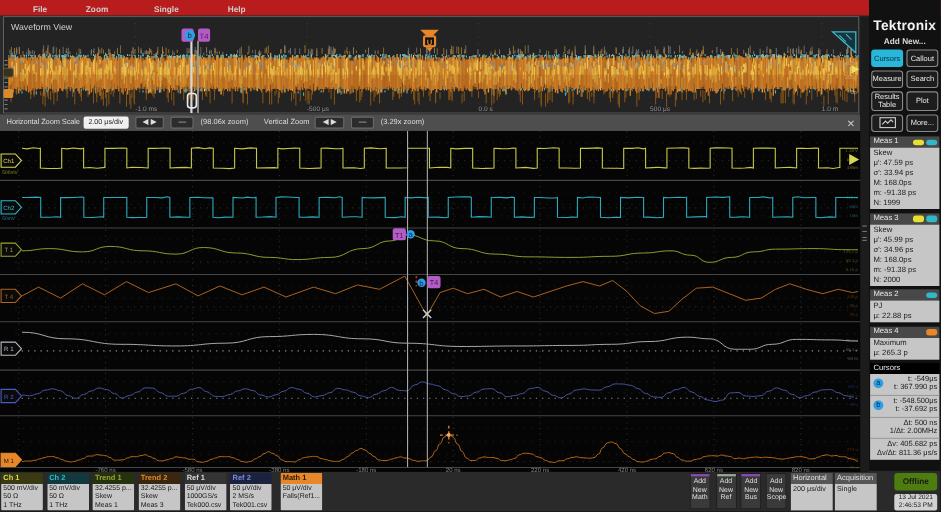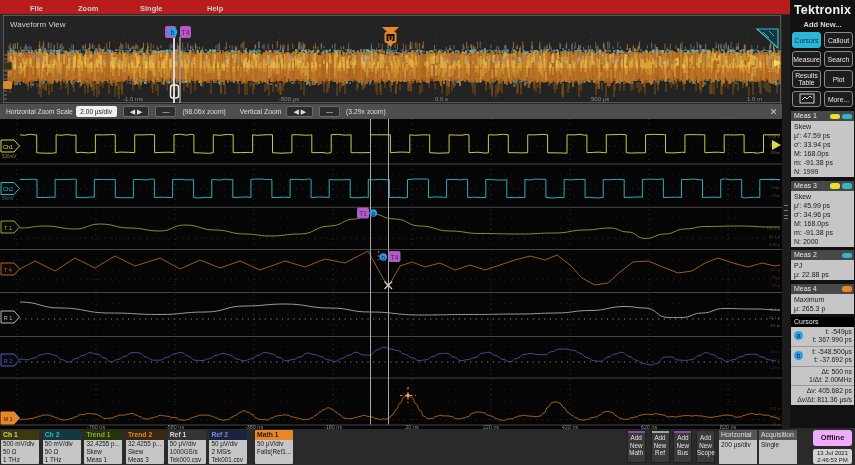--- a/index.html
+++ b/index.html
@@ -1,21 +1,21 @@
 <!DOCTYPE html>
 <html><head><meta charset="utf-8"><style>
 *{margin:0;padding:0;box-sizing:border-box}
 body{width:855px;height:465px;background:#2a2a2a;font-family:"Liberation Sans",sans-serif;position:relative;overflow:hidden}
 .menubar{position:absolute;left:0;top:0;width:855px;height:14px;background:#b91c1c;color:#cfcfcf;font-size:7.5px;font-weight:bold}
 .menubar span{position:absolute;top:3.5px}
 .zoombar{position:absolute;left:0;top:104px;width:782px;height:15px;background:#4e4e4e;color:#dedede;font-size:6.8px;display:flex;align-items:center}
 .zbox{background:#f0f0f0;color:#222;border-radius:2px;height:11px;line-height:11px;margin:0 3px;width:41px;text-align:center;font-size:6.5px}
 .zbtn{background:#2c2c2c;border:1px solid #6a6a6a;border-radius:2px;height:11px;line-height:9px;padding:0 6px;margin:0 3px;color:#ddd;font-size:7px}
 .sidebar{position:absolute;left:790px;top:0;width:65px;height:428px;background:#111}
-.logo{color:#f2f2f2;font-size:12.5px;font-weight:bold;text-align:center;margin-top:3px;letter-spacing:0.2px}
+.logo{color:#f2f2f2;font-size:12.5px;font-weight:bold;text-align:center;margin-top:16px;letter-spacing:0.2px}
 .addnew{color:#d8d8d8;font-size:7.5px;font-weight:bold;text-align:center;margin-top:3px}
 .btnrow{display:flex;justify-content:space-between;padding:0 2px;margin-top:3px}
 .sbtn{width:29px;background:#1d1d1d;border:1px solid #8a8a8a;border-radius:3px;color:#e8e8e8;font-size:6.8px;display:flex;align-items:center;justify-content:center;text-align:center}
 .sbtn.h17{height:16px}.sbtn.h19{height:18px}
 .sbtn.active{background:#29b6d8;color:#07303c;border-color:#29b6d8}
 .mpanel{margin:0 1px}
 .mhead{height:10px;background:#484848;color:#e8e8e8;font-size:7px;line-height:10px;padding-left:3px;position:relative}
 .mbody{background:#c6c6c6;color:#1a1a1a;font-size:7px;line-height:9.0px;padding:1px 0 1px 3px}
 .pill{position:absolute;top:2.5px;width:10px;height:5.5px;border-radius:2.5px}
 .curs-head{height:10px;background:#000;color:#e8e8e8;font-size:7px;line-height:10px;padding-left:3px}
@@ -23,21 +23,21 @@
 .crow{border-bottom:1px solid #9a9a9a;padding:1px 2px;position:relative;text-align:right;line-height:8.4px}
 .ccirc{position:absolute;left:3px;top:4px;width:9px;height:9px;border-radius:50%;background:#2e9fe6;color:#06283e;font-size:7px;text-align:center;line-height:9px}
 .bottombar{position:absolute;left:0;top:429px;width:855px;height:36px;background:#2a2a2a}
 .badge{position:absolute;top:1px;width:38px;height:34px;border-radius:1px;overflow:hidden}
 .bhead{height:9.5px;font-size:6.8px;font-weight:bold;line-height:9.5px;padding-left:2px}
 .bbody{height:24.5px;background:#c6c6c6;color:#1a1a1a;font-size:6.3px;line-height:8.2px;padding:0 0 0 2px;white-space:nowrap}
 .addbtn{position:absolute;top:1px;width:19px;height:33px;background:#3a3a3a;border:1px solid #202020;color:#e0e0e0;font-size:6.3px;text-align:center;line-height:7.5px;padding-top:3px}
 .hpanel{position:absolute;top:1px;width:38px;height:34px}
 .hph{height:9.5px;background:#565656;color:#e0e0e0;font-size:6.8px;line-height:9.5px;padding-left:2px}
 .hpb{height:24.5px;background:#c6c6c6;color:#1a1a1a;font-size:6.5px;padding:1px 0 0 2px}
-.offline{position:absolute;left:813px;top:430px;width:39px;height:16px;background:#f0abfc;border-radius:3px;color:#1a1a1a;font-size:7.5px;font-weight:bold;text-align:center;line-height:16px}
+.offline{position:absolute;left:813px;top:430px;width:39px;height:16px;background:#4d7c0f;border-radius:3px;color:#1a1a1a;font-size:7.5px;font-weight:bold;text-align:center;line-height:16px}
 .datetime{position:absolute;left:813px;top:449px;width:39px;height:15px;background:#d2d2d2;border-radius:2px;color:#1a1a1a;font-size:6px;text-align:center;line-height:7.5px;padding-top:0.5px}
 .splitter{position:absolute;left:782px;top:15px;width:8px;height:414px;background:#1c1c1c}
 .grip{position:absolute;left:784px;top:205px;width:4px;height:14px;border-top:1px solid #777;border-bottom:1px solid #777;background:linear-gradient(#1c1c1c 0 4px,#777 4px 5px,#1c1c1c 5px 9px,#777 9px 10px,#1c1c1c 10px)}
 .xclose{position:absolute;left:768px;top:107px;width:11px;height:11px;color:#cfcfcf;font-size:9px;line-height:11px;text-align:center}
 </style></head><body>
 <div class="menubar">
     <span style="left:30px">File</span>
     <span style="left:78px">Zoom</span>
     <span style="left:140px">Single</span>
     <span style="left:207px">Help</span>

